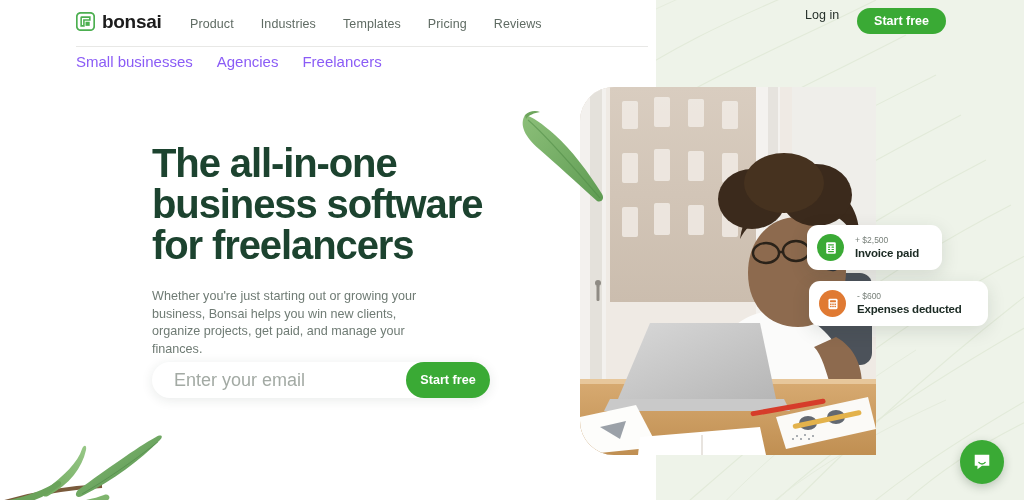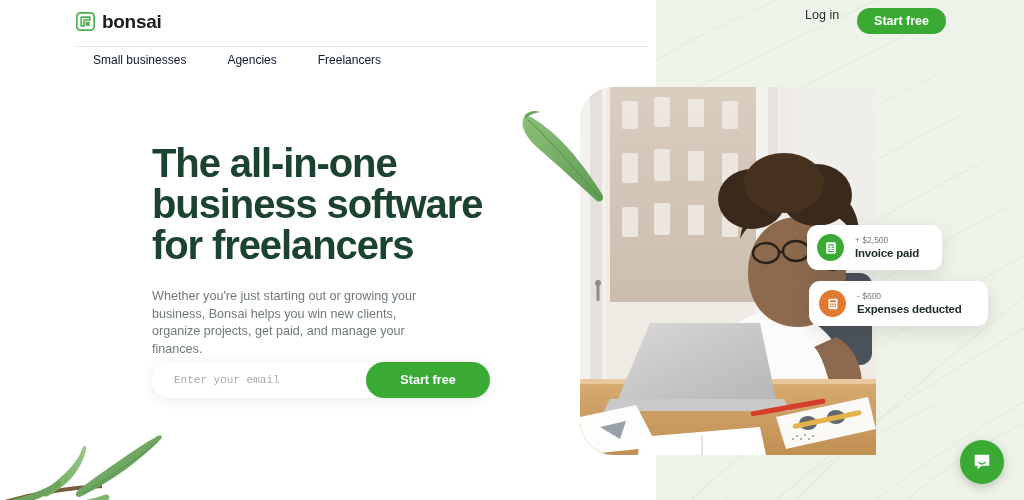--- a/index.html
+++ b/index.html
@@ -46,42 +46,42 @@
   .login { font-size: 12.5px; color: #26302a; text-decoration: none; font-weight: 500; }
   .btn-green {
     background: #3aaa35; color: #fff; border: none; border-radius: 18px;
     font-family: "Liberation Sans", sans-serif;
     font-size: 12.5px; font-weight: 700; padding: 0 17px; height: 26px;
     line-height: 26px; cursor: pointer; white-space: nowrap;
   }
 
   
   .subnav { position: absolute; left: 76px; top: 53px; display: flex; gap: 24px; z-index: 20; }
-  .subnav a { font-size: 12px; color: #0f172a; text-decoration: none; margin-left: 17px; }
+  .subnav a { font-size: 15px; color: #8b5cf6; text-decoration: none; }
 
   
   .hero-copy { position: absolute; left: 152px; top: 143px; width: 360px; z-index: 15; }
   h1.headline {
     font-size: 40px; line-height: 41px; font-weight: 700; color: #1c432f;
     letter-spacing: -1.1px;
   }
   p.subhead {
     margin-top: 22px; font-size: 12.6px; line-height: 17.5px; color: #6f7b74;
     width: 292px;
   }
   .emailform {
     position: absolute; left: 152px; top: 362px; width: 338px; height: 36px;
     background: #ffffff; border-radius: 18px;
     box-shadow: 0 2px 12px rgba(30,50,40,0.10);
     display: flex; align-items: center; z-index: 15;
   }
   .emailform input {
     flex: 1; border: none; outline: none; background: transparent;
-    font-family: Liberation Mono, monospace;
-    font-size: 11px; color: #000000; padding-left: 22px;
+    font-family: Liberation Sans, sans-serif;
+    font-size: 18px; color: #000000; padding-left: 22px;
   }
   .emailform input::placeholder { color: #a3aaa4; }
   .emailform .btn-submit {
     background: #3aaa35; color: #fff; border: none; border-radius: 18px;
     font-family: "Liberation Sans", sans-serif;
     font-size: 12.6px; font-weight: 700; width: 124px; height: 36px; cursor: pointer;
   }
 
   
   .hero-photo {
@@ -156,20 +156,27 @@
 
       <div class="logo">
         <svg class="logo-mark" viewBox="0 0 24 24" aria-hidden="true">
           <rect x="1" y="1" width="22" height="22" rx="5" fill="none" stroke="#4caf50" stroke-width="2.2"></rect>
           <path d="M17.5 6.5 H7.2 a0.7 0.7 0 0 0 -0.7 0.7 V17.5 H10 V10 h7.5 z" fill="none" stroke="#4caf50" stroke-width="2"></path>
           <rect x="12" y="12.3" width="5.3" height="5.2" fill="#4caf50"></rect>
         </svg>
         <span class="logo-text">bonsai</span>
       </div>
 
+      <nav class="nav">
+        <a href="#">Product</a>
+        <a href="#">Industries</a>
+        <a href="#">Templates</a>
+        <a href="#">Pricing</a>
+        <a href="#">Reviews</a>
+      </nav>
 
       <div class="header-right">
         <a class="login" href="#">Log in</a>
         <button class="btn-green">Start free</button>
       </div>
 
       <div class="header-rule"></div>
     </div>
   </div>
 

